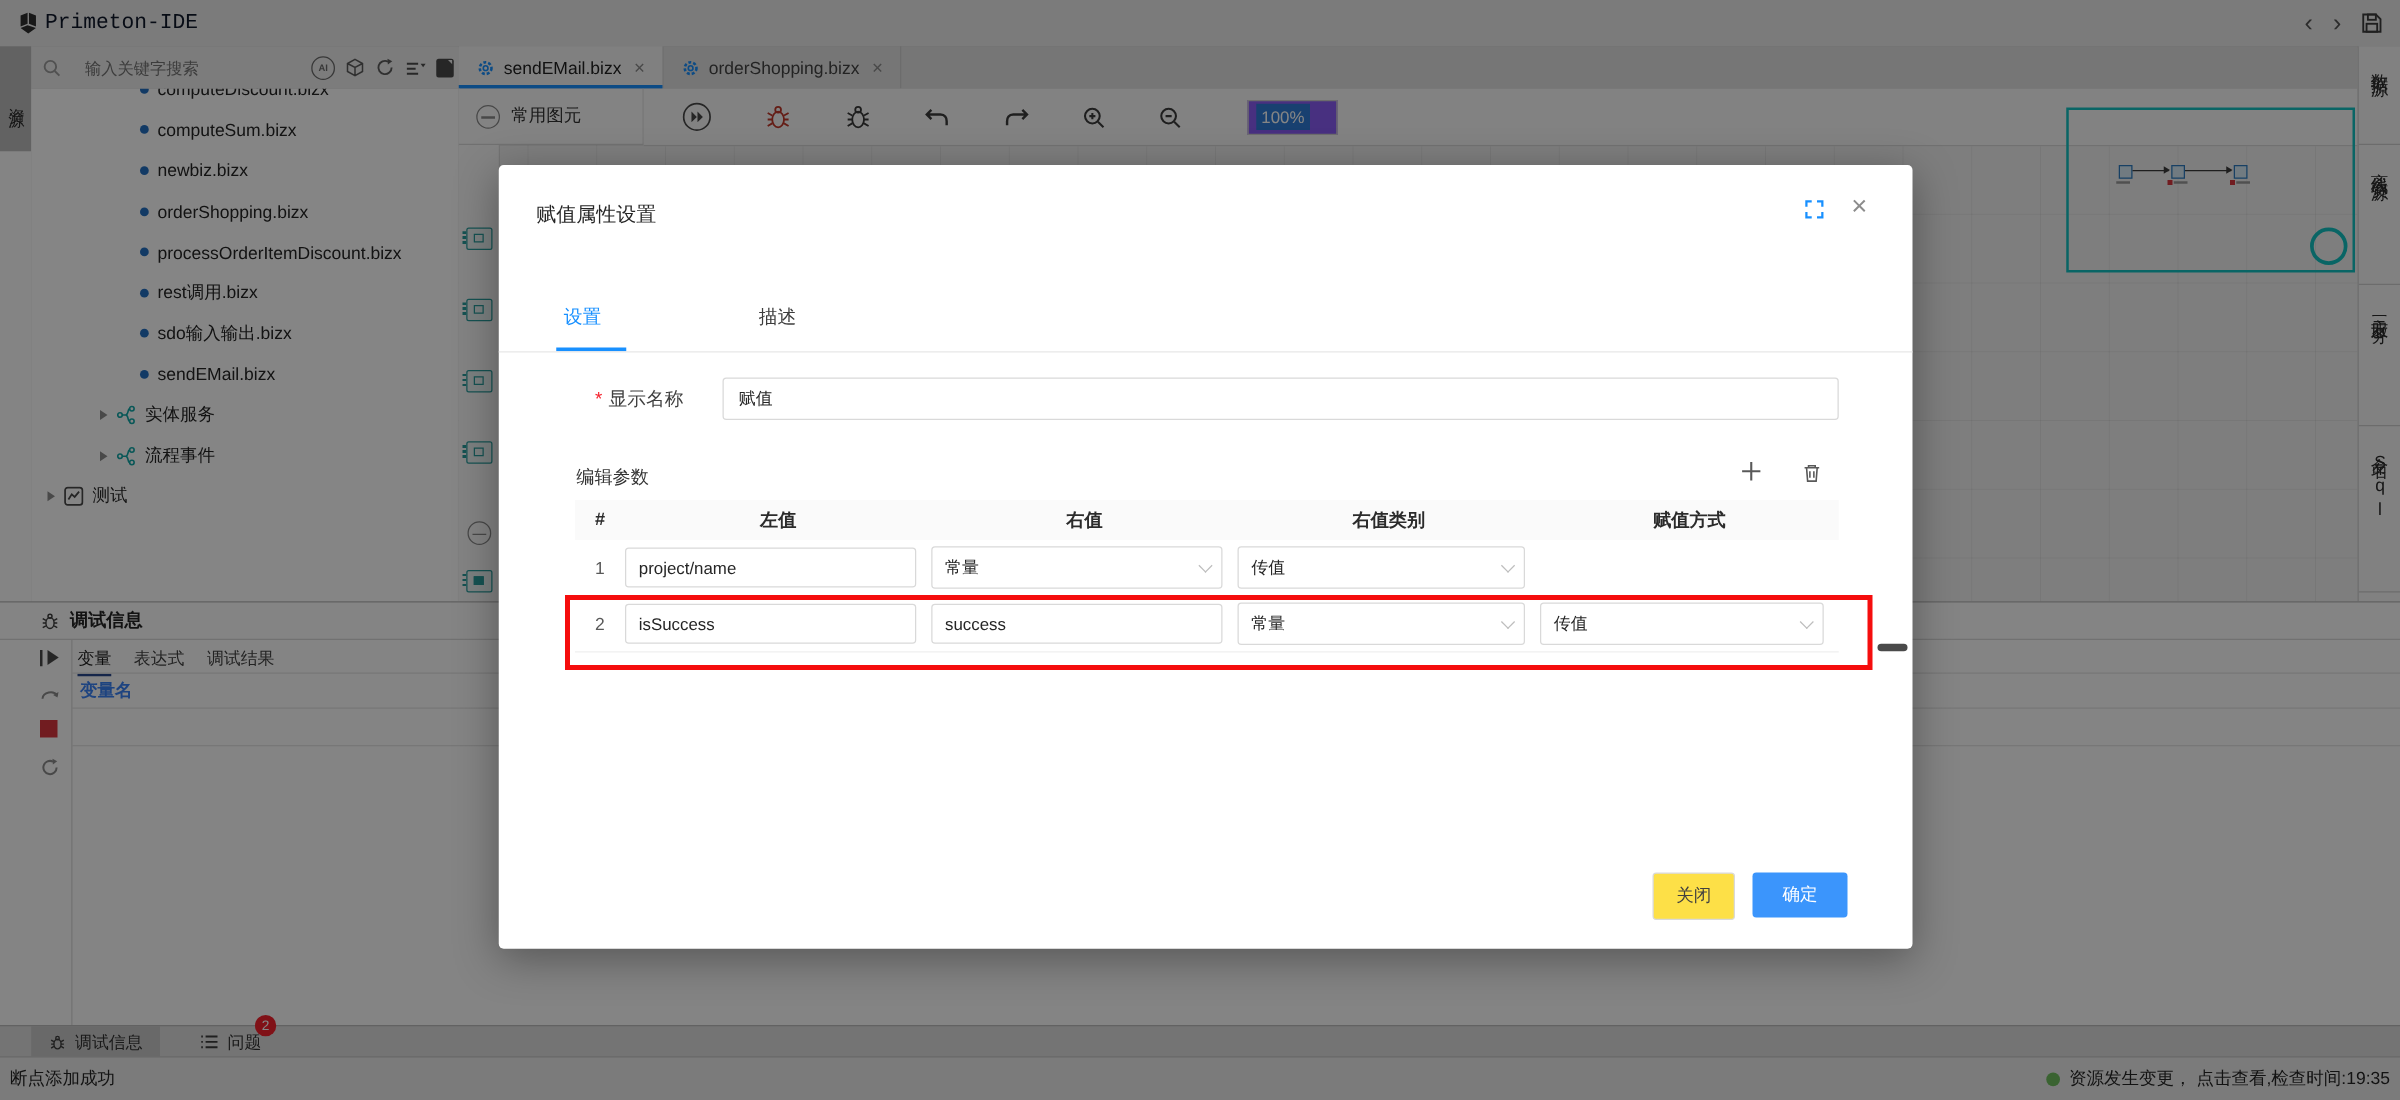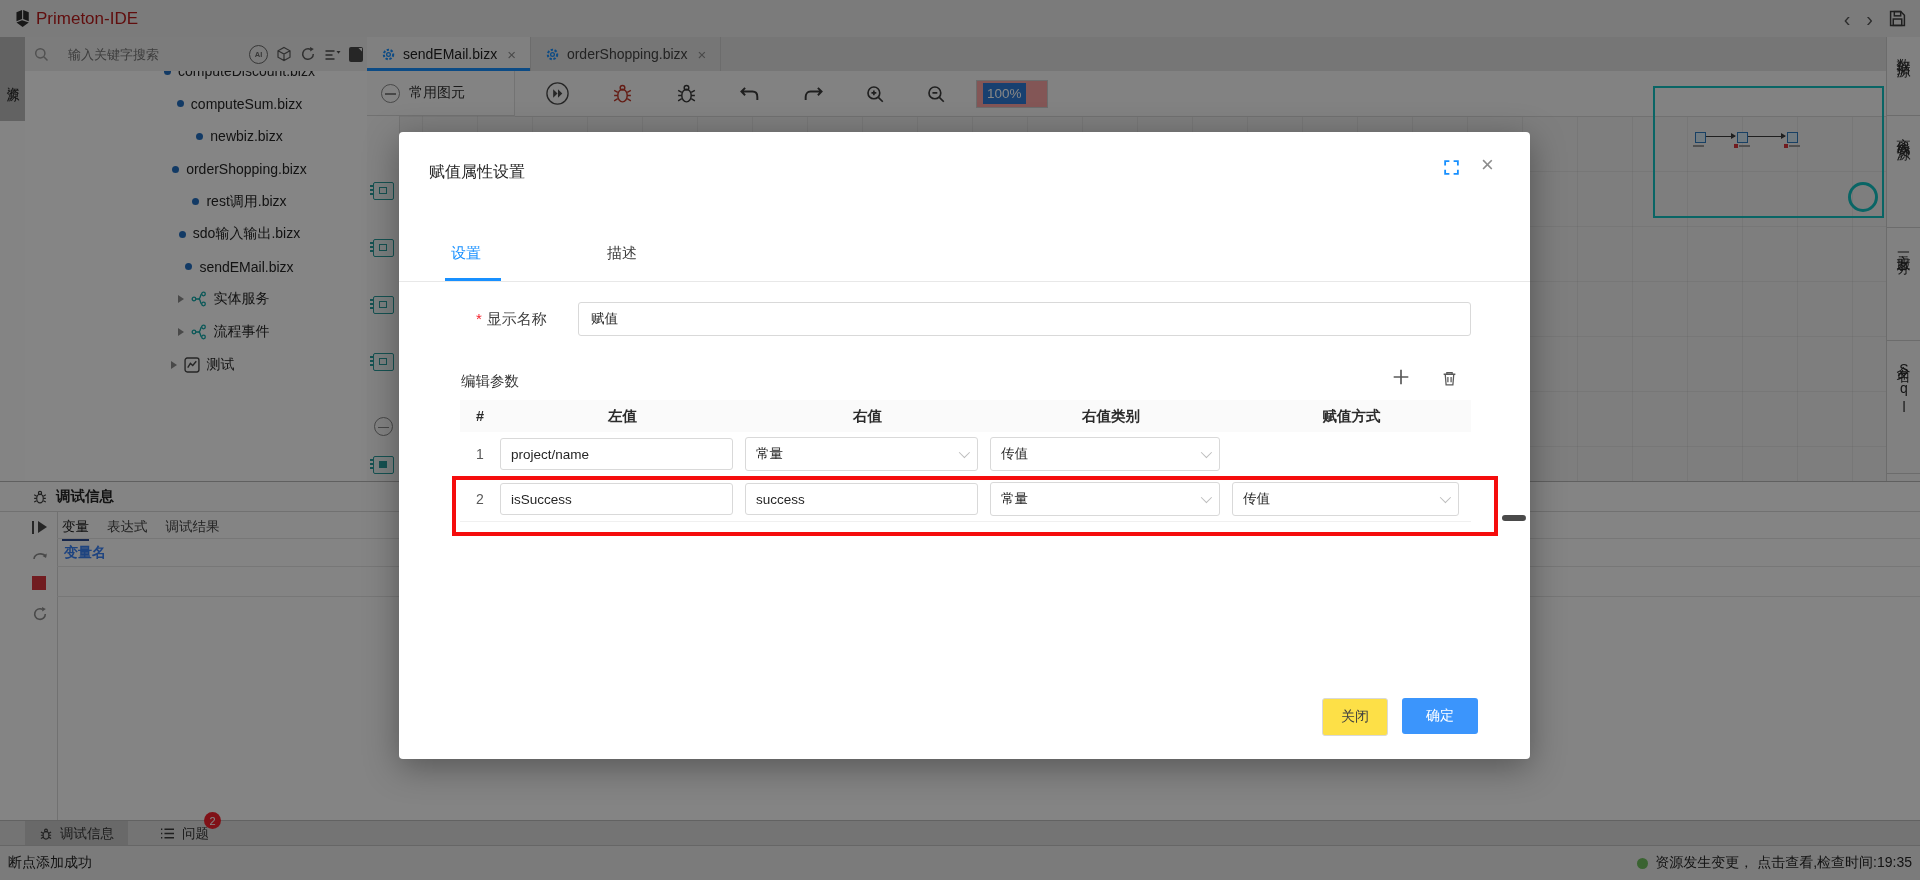--- a/index.html
+++ b/index.html
@@ -2,61 +2,61 @@
 <html><head>
 <meta charset="utf-8">
 <style>
   html,body{margin:0;padding:0;background:#fff;font-family:"Liberation Sans","DejaVu Sans",sans-serif;}
   #stage{position:relative;width:1920px;height:880px;overflow:hidden;background:#f2f2f2;}
   .abs{position:absolute;}
   .vtext{writing-mode:vertical-rl;text-orientation:upright;letter-spacing:3px;}
 
   
   .titlebar{left:0;top:0;width:1920px;height:37px;background:#ececec;border-bottom:1px solid #c8c8c8;display:flex;align-items:center;}
-  .app-title{font-size:17px;font-weight:500;color:#b91c1c;margin-left:8px;}
+  .app-title{font-size:17px;font-weight:500;color:#0f172a;margin-left:8px;font-family:Liberation Mono, monospace;}
   .tb-right{position:absolute;right:14px;top:0;height:37px;display:flex;align-items:center;gap:16px;color:#444;}
   .chev{font-size:20px;color:#555;line-height:1;}
 
   
   .left-rail{left:0;top:37px;width:25px;height:783px;background:#fdfdfd;border-right:1px solid #d6d6d6;}
   .rail-tab{left:0;top:37px;width:25px;height:84px;background:#bdbdbd;color:#2b2b2b;font-size:13px;display:flex;align-items:center;justify-content:center;}
   .search-row{left:25px;top:37px;width:342px;height:34px;background:#ededed;border-bottom:1px solid #c8c8c8;display:flex;align-items:center;}
   .search-ph{font-size:13px;color:#0f766e;background:transparent;border:none;outline:none;width:160px;margin-left:17px;font-family:inherit;}
   .hdr-icons{position:absolute;right:4px;display:flex;align-items:center;gap:8px;}
   .tabstrip{left:367px;top:37px;width:1519px;height:34px;background:#e2e2e2;border-bottom:1px solid #c8c8c8;display:flex;}
   .etab{height:34px;display:flex;align-items:center;gap:7px;padding:0 14px;font-size:14px;color:#444;border-right:1px solid #cfcfcf;position:relative;}
   .etab.active{background:#f6f6f6;color:#222;}
   .etab.active::after{content:"";position:absolute;left:0;right:0;bottom:0;height:3px;background:#1890ff;}
   .etab .x-icon{color:#8c8c8c;font-size:15px;margin-left:3px;}
   .x-icon::before{content:"×";}
 
   
   .sidebar{left:25px;top:71px;width:342px;height:410px;background:#fff;border-right:1px solid #c8c8c8;overflow:hidden;}
   .tree{margin-top:-16px;}
-  .titem{height:32.6px;display:flex;align-items:center;font-size:14px;color:#262626;justify-content:center;}
+  .titem{height:32.6px;display:flex;align-items:center;font-size:14px;color:#262626;}
   .titem .bullet{width:7px;height:7px;border-radius:50%;background:#2470c2;margin-left:87px;margin-right:7px;flex:none;}
   .tri{width:0;height:0;border-top:4.5px solid transparent;border-bottom:4.5px solid transparent;border-left:6px solid #8c8c8c;margin-right:7px;flex:none;}
   .lvl2 .tri{margin-left:55px;}
   .lvl1 .tri{margin-left:13px;}
   .ticon{margin-right:7px;flex:none;display:flex;}
 
   
   .canvas{left:367px;top:71px;width:1519px;height:749px;background:#f2f2f2;}
   .grid{left:0;top:45px;width:1519px;height:704px;background-image:linear-gradient(rgba(0,0,0,.055) 1px,transparent 1px),linear-gradient(90deg,rgba(0,0,0,.055) 1px,transparent 1px);background-size:55px 55px;}
   .toolband{left:148px;top:0;width:1371px;height:45px;background:#fafafa;border-bottom:1px solid #d9d9d9;display:flex;align-items:center;}
   .palhead{left:0;top:0;width:148px;height:45px;background:#fcfcfc;border-right:1px solid #ddd;border-bottom:1px solid #d9d9d9;display:flex;align-items:center;font-size:14px;color:#333;font-weight:500;gap:9px;padding-left:14px;box-sizing:border-box;}
   .minus-circle{width:17px;height:17px;border:1.5px solid #8a8a8a;border-radius:50%;position:relative;flex:none;}
   .minus-circle::after{content:"";position:absolute;left:3px;right:3px;top:50%;height:1.5px;background:#8a8a8a;}
   .palstrip{left:0;top:45px;width:32px;height:704px;background:#fbfbfb;border-right:1px solid #ddd;}
   .chip{position:absolute;left:6px;width:19px;height:16px;border:1.5px solid #2a9d9d;border-radius:2px;background:#eef7f7;}
   .chip::before{content:"";position:absolute;left:-4px;top:2px;width:2.5px;height:11px;background:repeating-linear-gradient(#2a9d9d 0 2px,transparent 2px 4px);}
   .chip::after{content:"";position:absolute;left:5px;top:4px;width:6px;height:5px;border:1.2px solid #2a9d9d;}
   .chip.filled::after{background:#2a9d9d;}
   .tool-ic{margin-left:41px;display:flex;align-items:center;flex:none;}
-  .zoombox{margin-left:30px;width:72px;height:28px;background:#fca5a5;border:1px solid #cfcfcf;display:flex;align-items:center;padding-left:6px;box-sizing:border-box;}
+  .zoombox{margin-left:52px;width:72px;height:28px;background:#8b5cf6;border:1px solid #cfcfcf;display:flex;align-items:center;padding-left:6px;box-sizing:border-box;}
   .zoomsel{background:#2f7cd6;color:#fff;font-size:13.5px;padding:3px 4px;}
   
   .minimap{left:1286px;top:15px;width:227px;height:128px;border:2px solid #13c2c2;}
   .mm-node{position:absolute;width:9px;height:9px;border:1.5px solid #2e7cc0;background:#d9ecf7;}
   .mm-line{position:absolute;height:1px;background:#3c3c3c;}
   .mm-line::after{content:"";position:absolute;right:-1px;top:-3px;border-top:3.5px solid transparent;border-bottom:3.5px solid transparent;border-left:5px solid #3c3c3c;}
   .mm-dot{position:absolute;width:4px;height:4px;background:#d9363e;}
   .mm-lbl{position:absolute;width:11px;height:2px;background:#9a9a9a;}
   .mm-zoom{position:absolute;right:4px;bottom:4px;width:24px;height:24px;border:3px solid #13c2c2;border-radius:50%;}
 
@@ -218,20 +218,24 @@
       <div class="titem">
           <span class="bullet"></span>
           <span>newbiz.bizx</span>
         </div>
       <div class="titem">
           <span class="bullet"></span>
           <span>orderShopping.bizx</span>
         </div>
       <div class="titem">
           <span class="bullet"></span>
+          <span>processOrderItemDiscount.bizx</span>
+        </div>
+      <div class="titem">
+          <span class="bullet"></span>
           <span>rest调用.bizx</span>
         </div>
       <div class="titem">
           <span class="bullet"></span>
           <span>sdo输入输出.bizx</span>
         </div>
       <div class="titem">
           <span class="bullet"></span>
           <span>sendEMail.bizx</span>
         </div>

